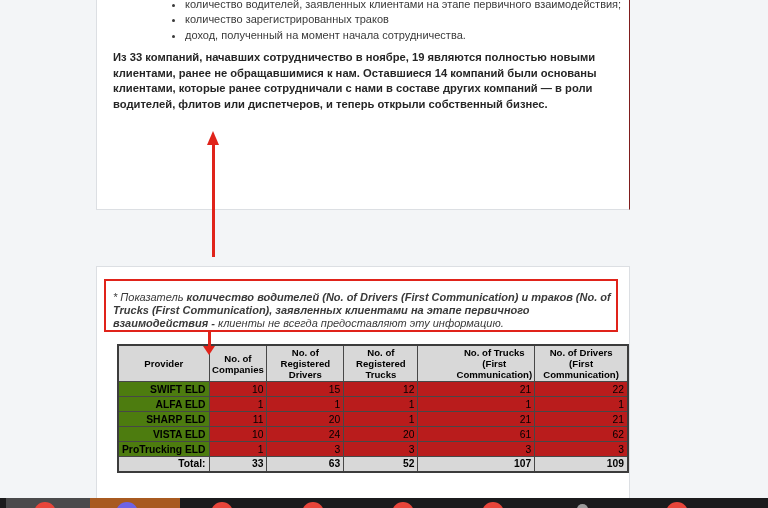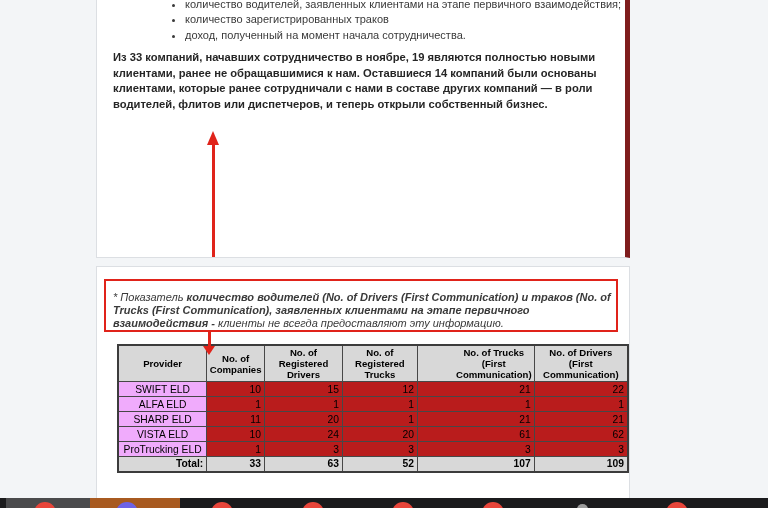--- a/index.html
+++ b/index.html
@@ -5,21 +5,21 @@
   * { margin:0; padding:0; box-sizing:border-box; }
   html,body { width:768px; height:508px; overflow:hidden; }
   body {
     background:#f3f5f7;
     font-family:"Liberation Sans", sans-serif;
     position:relative;
   }
   .page {
     position:absolute; left:96px; width:534px; background:#ffffff;
   }
-  .page1 { top:0; height:258px; border-left:1px solid #dcdfe3; border-right:5px solid #7f1d1d; border-bottom:1px solid #dcdfe3; }
+  .page1 { top:0; height:210px; border-left:1px solid #dcdfe3; border-right:1px solid #7f1d1d; border-bottom:1px solid #dcdfe3; }
   .page2 { top:266px; height:242px; border-left:1px solid #dcdfe3; border-right:1px solid #dcdfe3; border-top:1px solid #dcdfe3; }
 
   .bullet-list {
     position:absolute; left:70px; top:-3px; width:460px;
     list-style:disc; padding-left:18px;
   }
   .bullet-list li {
     font-size:11px; line-height:15.4px; color:#3a3a3a;
   }
   .bold-paragraph {
@@ -45,21 +45,21 @@
   }
   .providers-table th, .providers-table td {
     border:1px solid #474747; overflow:hidden; white-space:nowrap;
   }
   .providers-table th {
     background:#d8d8d8; font-weight:bold; font-size:9.6px; line-height:11px;
     text-align:center; vertical-align:middle; height:26px; padding:1px 2px;
     white-space:normal;
   }
   .providers-table td { height:15px; padding:0 3px; background:#b91c1c; }
-  .providers-table td.provider { background:#f0abfc; text-align:center; }
+  .providers-table td.provider { background:#4d7c0f; text-align:right;font-weight:bold; }
   .providers-table td.num { text-align:right; }
   .providers-table tr.total td { background:#d8d8d8; font-weight:bold; }
   .providers-table tr.total td.provider { text-align:right; }
 
   .bottom-paragraph {
     position:absolute; left:16px; top:205px; width:510px;
     font-size:11px; line-height:15.5px; color:#333;
   }
 
   .arrow { position:absolute; z-index:6; }

